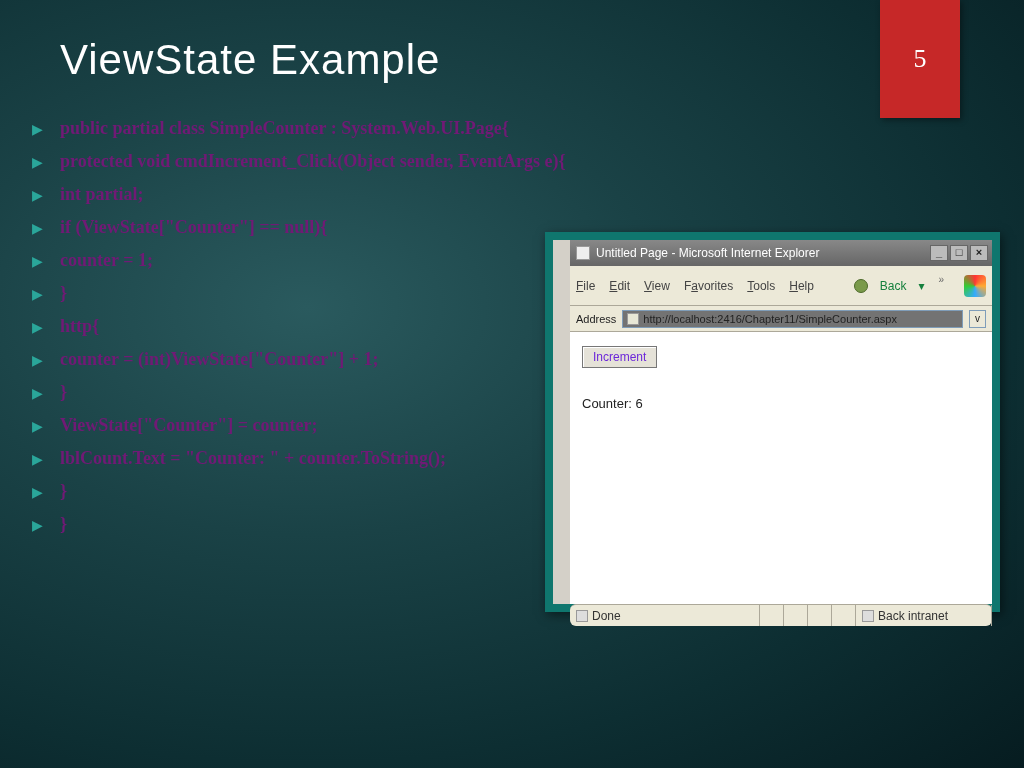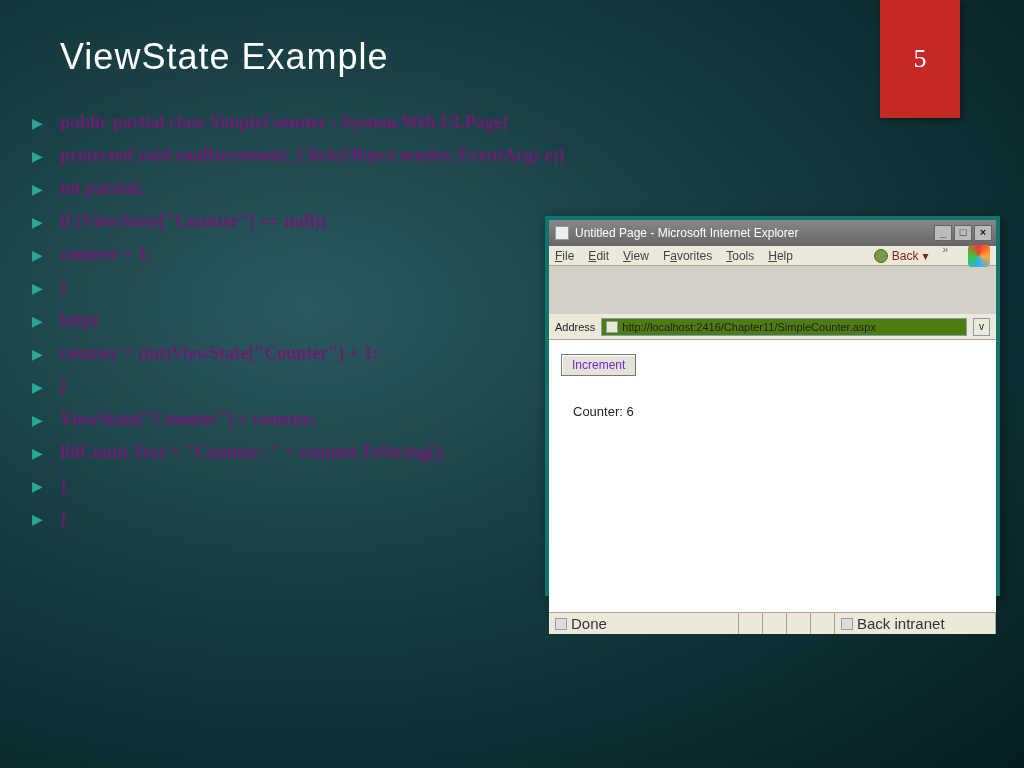--- a/index.html
+++ b/index.html
@@ -6,21 +6,21 @@
   body {
     width: 1024px;
     height: 768px;
     background: radial-gradient(ellipse at 30% 40%, #2a5a5e 0%, #1a4246 35%, #0d2e32 70%, #061c20 100%);
     font-family: "Century Gothic", "Segoe UI", Arial, sans-serif;
     color: #fff;
     position: relative;
     overflow: hidden;
   }
   .slide-title {
-    font-size: 36px;
+    font-size: 42px;
     font-weight: 300;
     color: #fff;
     padding: 36px 0 0 60px;
     letter-spacing: 1px;
   }
   .page-tab {
     position: absolute;
     top: 0;
     right: 64px;
     width: 80px;
@@ -51,88 +51,89 @@
     display: inline-block;
   }
   .bullet-text {
     font-family: Georgia, "Times New Roman", serif;
     font-weight: bold;
     font-size: 18px;
     color: #701a75;
   }
   .browser {
     position: absolute;
-    top: 216px;
+    top: 232px;
     right: 24px;
     width: 455px;
     height: 380px;
     background: #d4d0c8;
-    border: 4px solid #0f766e;
+    border: 8px solid #0f766e;
     box-shadow: 2px 3px 10px rgba(0,0,0,.5);
     font-family: Tahoma, Arial, sans-serif;
     font-size: 12px;
     color: #222;
+    padding-left: 17px;
   }
   .titlebar {
     height: 26px;
     background: linear-gradient(#888, #666);
     color: #fff;
     display: flex;
     align-items: center;
     padding: 0 4px 0 6px;
     font-size: 12px;
   }
   .titlebar-icon {
     width: 14px; height: 14px; background: #eee; border:1px solid #999; margin-right:6px;
   }
   .win-controls { margin-left: auto; display: flex; gap: 2px; }
   .win-btn {
     width: 18px; height: 16px; background: #bbb; border: 1px solid #666;
     color:#222; font-size:11px; line-height:13px; text-align:center; font-weight:bold;
   }
   .menubar {
-    height: 20px;
+    height: 40px;
     background: #ece9d8;
     border-bottom: 1px solid #aca899;
     display: flex;
     align-items: center;
     padding: 0 6px;
     gap: 14px;
     color: #444;
     font-size: 12px;
   }
   .menubar .u { text-decoration: underline; }
   .menubar .spacer { flex: 1; }
-  .back-group { display:flex; align-items:center; gap:4px; color:#7f1d1d; }
+  .back-group { display:flex; align-items:center; gap:12px; color:#15803d; }
   .back-ico { width:14px; height:14px; border-radius:50%; background:#7a9a4a; border:1px solid #4d6a2a; }
   .logo { width:22px; height:22px; background: conic-gradient(#f33, #fa3, #3af, #3c3, #f33); border-radius:4px; margin-left:6px;}
   .dbl-arrow { font-size:10px; color:#666; margin-top:-12px;}
   .addressbar {
     height: 26px;
     background: #ece9d8;
     border-bottom: 1px solid #aca899;
-    display:flex; align-items:center; padding:0 6px; gap:6px; font-size:11px;margin-top:48px;
+    display:flex; align-items:center; padding:0 6px; gap:6px; font-size:11px;
   }
   .addr-input {
-    flex:1; height:18px; background:#4d7c0f; border:1px solid #7f9db9;
+    flex:1; height:18px; background:#737373; border:1px solid #7f9db9;
     display:flex; align-items:center; padding:0 4px; gap:4px; font-size:11px; color:#222;
   }
   .addr-ico { width:12px; height:12px; background:#e7e7d6; border:1px solid #999; }
   .addr-dd { width:17px; height:18px; background:#ece9d8; border:1px solid #7f9db9; text-align:center; font-size:10px; line-height:16px; }
   .content-area {
     height: 272px; background:#fff; padding:14px 12px; color:#222; font-size:13px;
   }
   .inc-btn {
     border:1px solid #777; background:#e5e2d8; padding:3px 10px; font-size:12px; color:#6d28d9;
     box-shadow: 1px 1px 0 #fff inset;
   }
-  .counter-line { margin-top:28px;margin-left:12px; }
+  .counter-line { margin-top:28px; }
   .statusbar {
     height:22px; background:#ece9d8; border-top:1px solid #aca899;
-    display:flex; align-items:center; font-size:15px; color:#333;
+    display:flex; align-items:center; font-size:12px; color:#333;border-radius:6px;
   }
   .status-seg { height:100%; border-right:1px solid #aca899; display:flex; align-items:center; padding:0 6px; gap:4px;}
   .status-seg.main { width:190px;}
   .status-seg.small { width:24px;}
   .mini-ico { width:12px; height:12px; background:#ddd; border:1px solid #999; }
 </style>
 </head>
 <body>
 
 <h1 class="slide-title">ViewState Example</h1>

